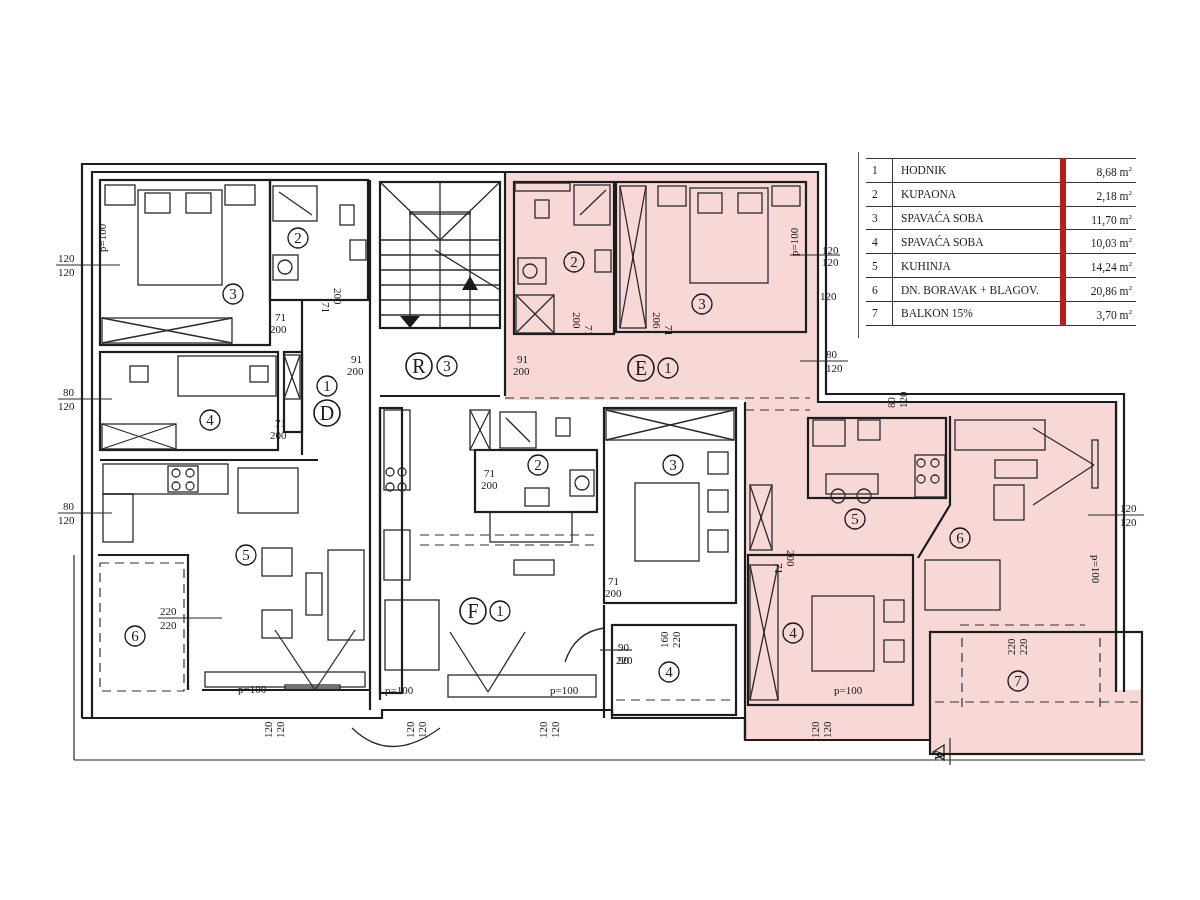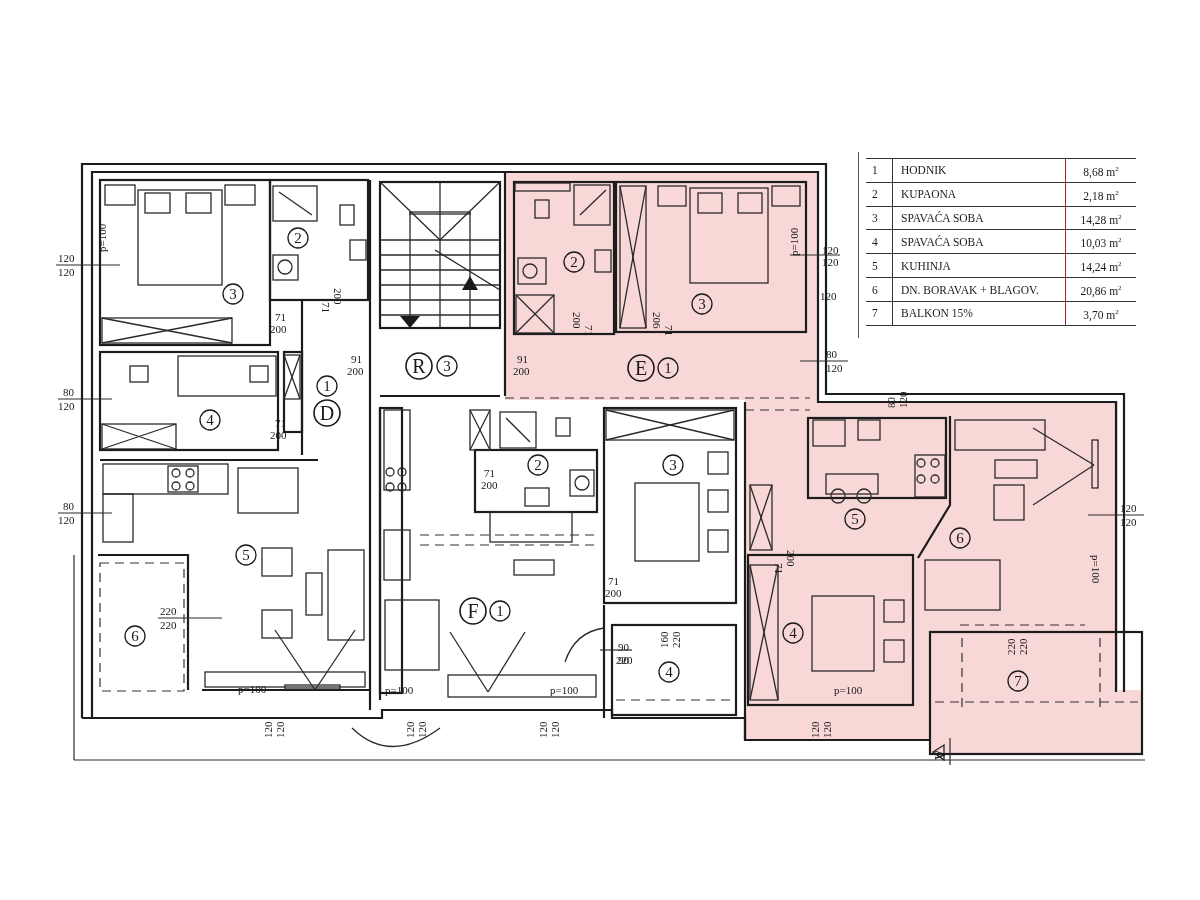--- a/index.html
+++ b/index.html
@@ -14,21 +14,21 @@
   .num { font-size: 15px; }
   .unit { font-size: 20px; }
   .circle { stroke: #1a1a1a; stroke-width: 1.3; fill: none; }
   .circle-big { stroke: #1a1a1a; stroke-width: 1.6; fill: none; }
 
   
   #legend { position: absolute; left: 866px; top: 158px; width: 270px; border-collapse: collapse; font-family: "Liberation Serif", "DejaVu Serif", serif; font-size: 11.5px; color: #1a1a1a; }
   #legend td { border-top: 1px solid #333; border-bottom: 1px solid #333; padding: 0 4px; height: 20.5px; line-height: 20px; white-space: nowrap; }
   #legend td.n { width: 16px; text-align: left; border-right: 1px solid #333; padding-left: 6px; }
   #legend td.l { text-align: left; padding-left: 8px; }
-  #legend td.v { text-align: center; border-left: 1px solid #b91c1c; width: 62px; }
+  #legend td.v { text-align: right; border-left: 6px solid #b91c1c; width: 62px; }
   #legend tr.total td.n { border-right: none; }
   sup { font-size: 7px; }
   .legend-frame { position: absolute; left: 858px; top: 152px; width: 284px; height: 186px; border-left: 1px solid #555; }
 </style>
 </head>
 <body>
 
 <div class="legend-frame"></div>
 <table id="legend">
   <tbody>
@@ -38,21 +38,21 @@
         <td class="v"><span>8,68 m</span><sup>2</sup></td>
       </tr>
     <tr>
         <td class="n">2</td>
         <td class="l">KUPAONA</td>
         <td class="v"><span>2,18 m</span><sup>2</sup></td>
       </tr>
     <tr>
         <td class="n">3</td>
         <td class="l">SPAVAĆA SOBA</td>
-        <td class="v"><span>14,28 m</span><sup>2</sup></td>
+        <td class="v"><span>11,70 m</span><sup>2</sup></td>
       </tr>
     <tr>
         <td class="n">4</td>
         <td class="l">SPAVAĆA SOBA</td>
         <td class="v"><span>10,03 m</span><sup>2</sup></td>
       </tr>
     <tr>
         <td class="n">5</td>
         <td class="l">KUHINJA</td>
         <td class="v"><span>14,24 m</span><sup>2</sup></td>

